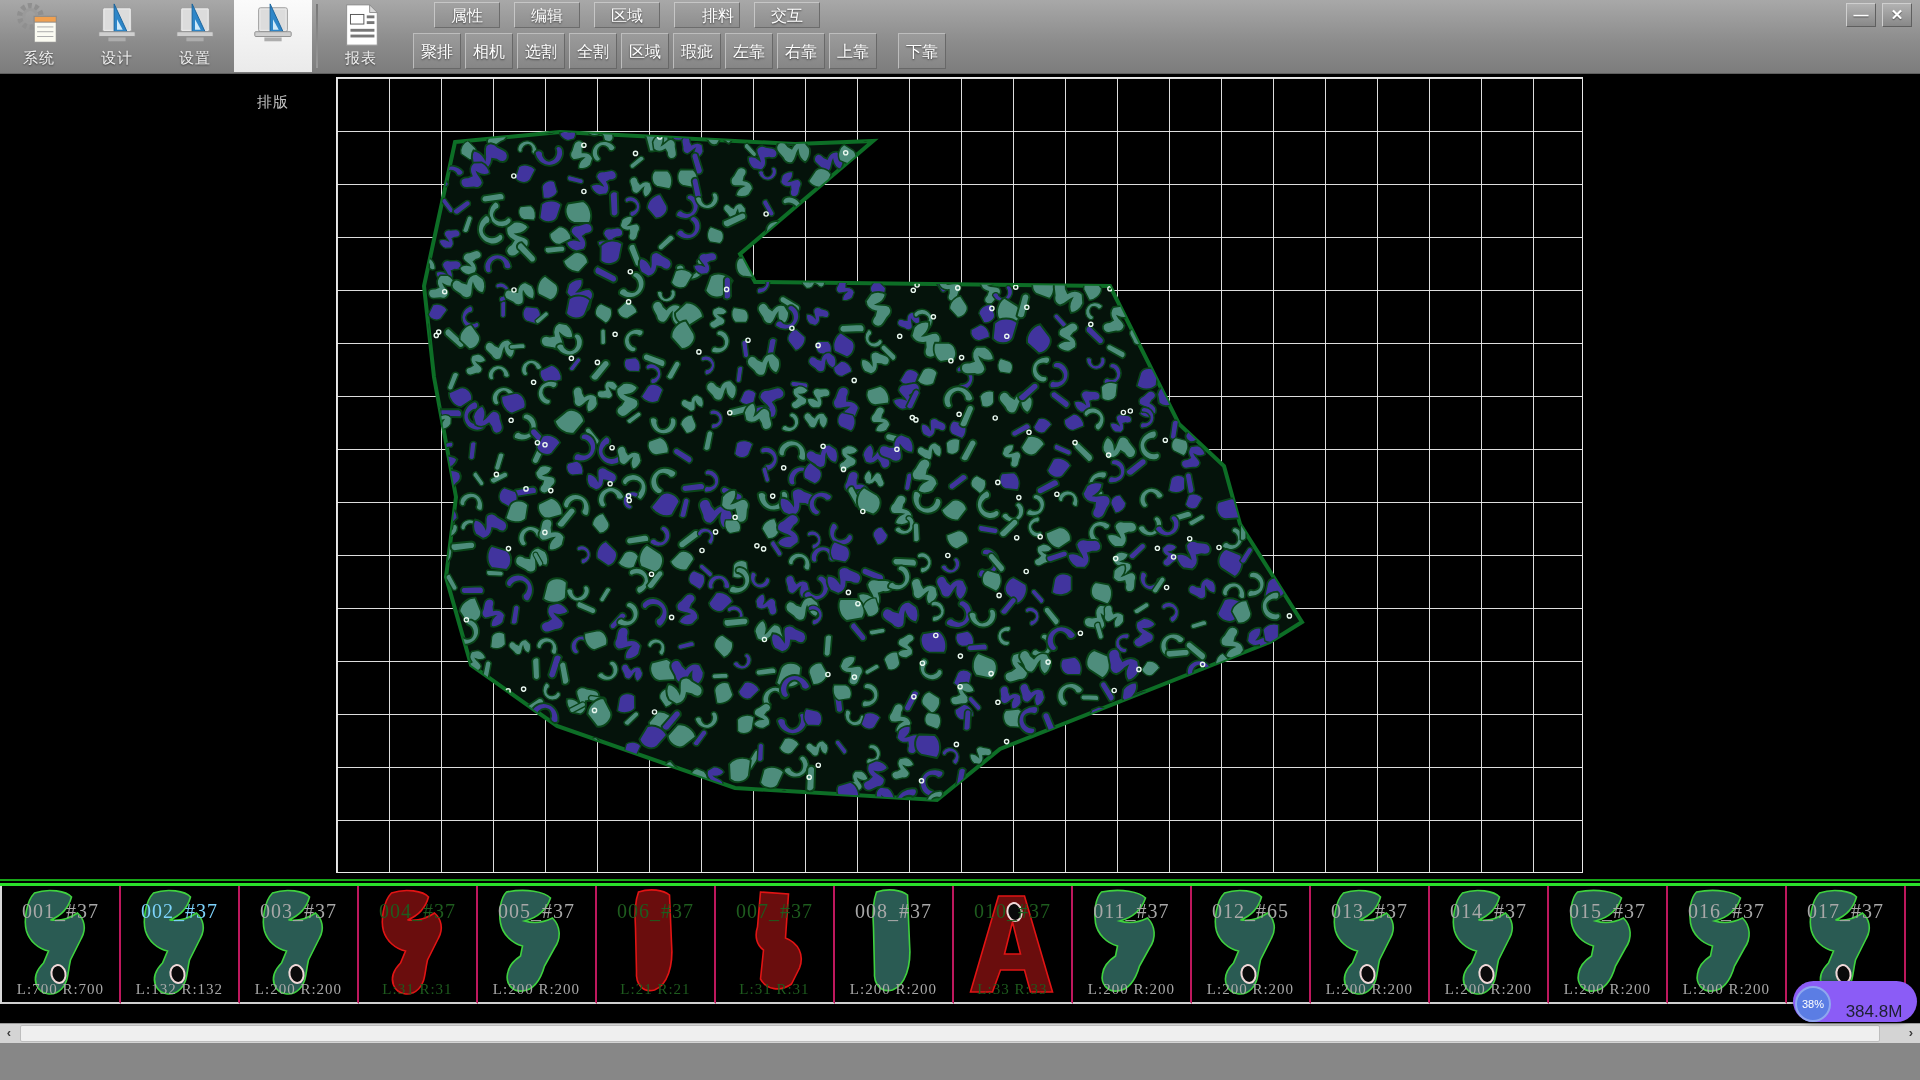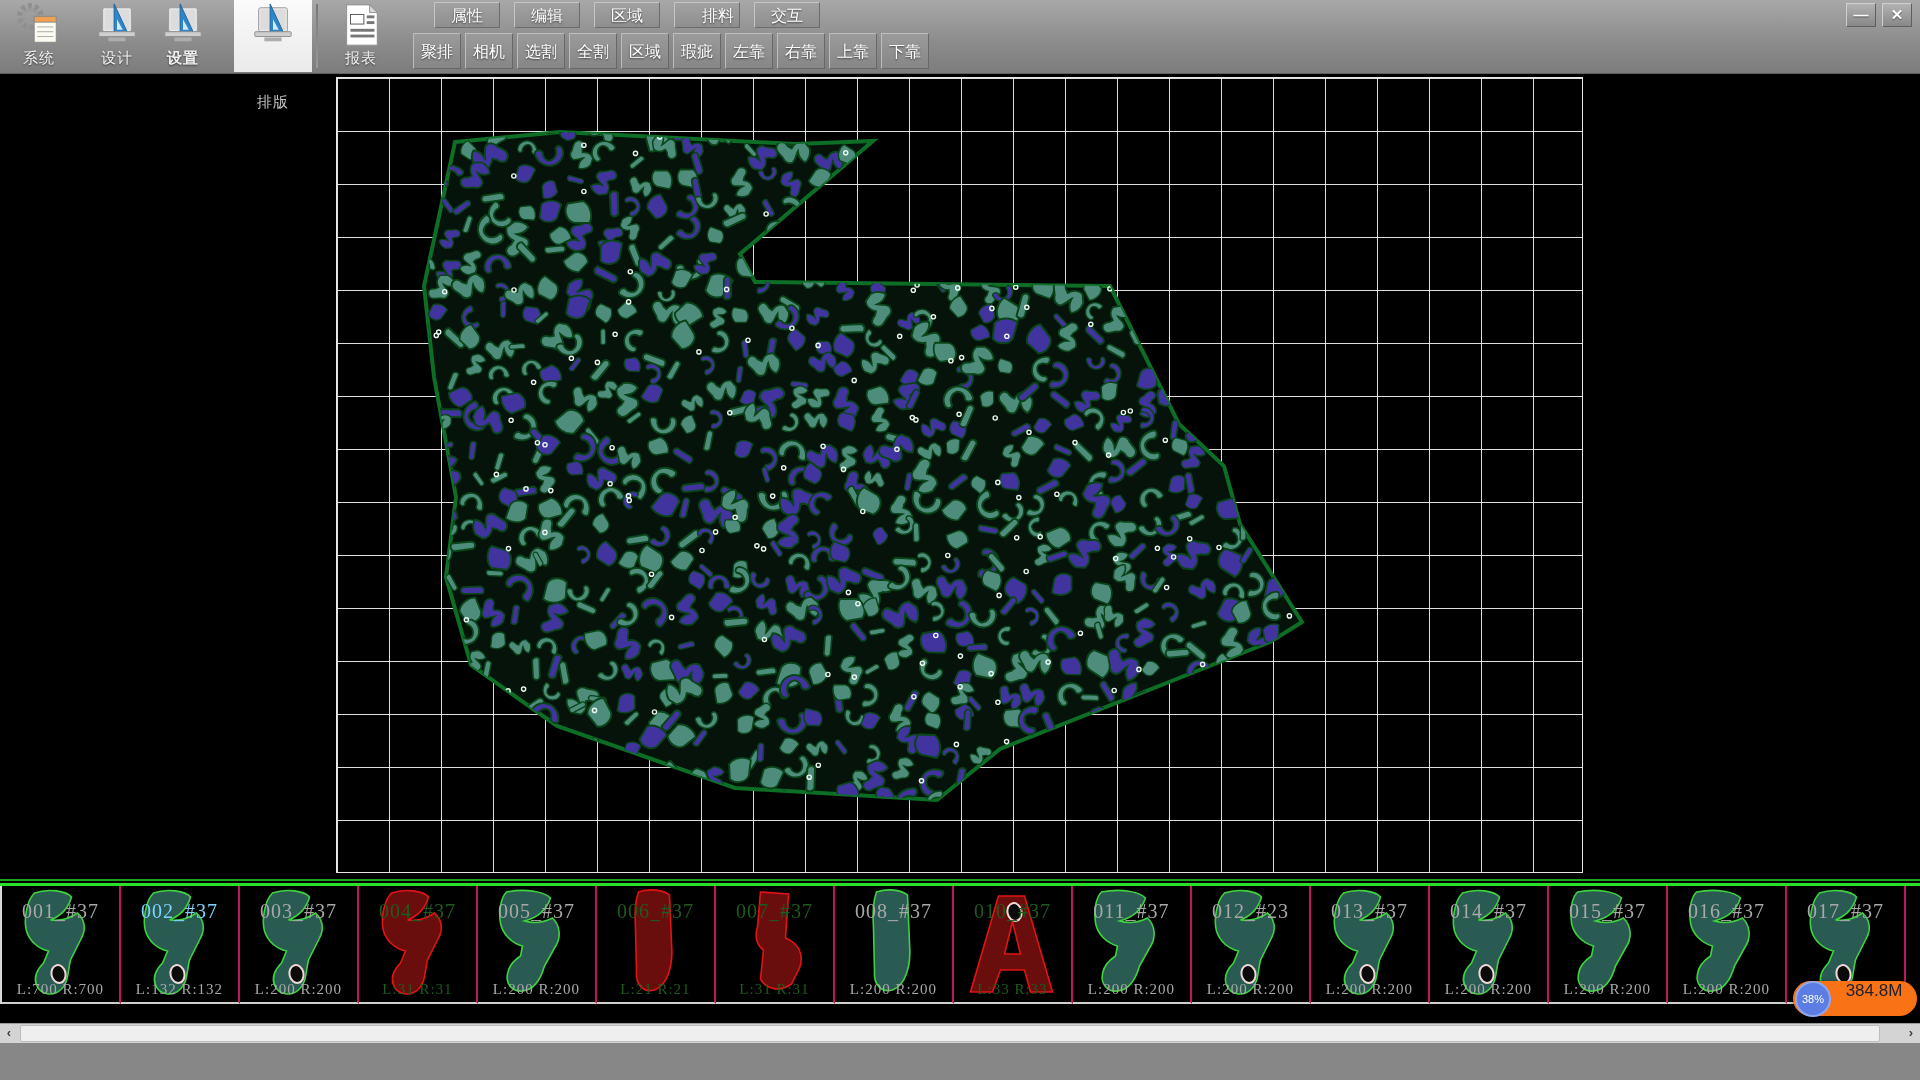--- a/index.html
+++ b/index.html
@@ -78,23 +78,23 @@
   .cell .pname{
     position:absolute;left:0;top:14px;width:100%;text-align:center;
     font-family:"Liberation Serif",serif;font-size:20px;letter-spacing:1px;
   }
   .cell .pcount{
     position:absolute;left:0;bottom:4px;width:100%;text-align:center;
     font-family:"Liberation Serif",serif;font-size:15px;letter-spacing:1px;
   }
   
   .badge{
-    position:absolute;left:1793px;top:981px;width:124px;height:35px;z-index:40;
-    background:#f97316;border-radius:21px;box-shadow:0 1px 4px rgba(0,0,0,.45);
-    display:flex;align-items:flex-start;
+    position:absolute;left:1793px;top:981px;width:124px;height:41px;z-index:40;
+    background:#8b5cf6;border-radius:21px;box-shadow:0 1px 4px rgba(0,0,0,.45);
+    display:flex;align-items:flex-end;
   }
   .badge .pct{
     width:36px;height:36px;border-radius:50%;margin-left:2px;
     background:#5b7de4;border:2px solid #8fa7ef;box-sizing:border-box;
     color:#fff;font-size:11px;display:flex;align-items:center;justify-content:center;
   }
   .badge .mem{flex:1;text-align:center;font-size:17px;color:#1c2030;}
   
   .hscroll{
     position:absolute;left:0;top:1023px;width:1920px;height:19px;background:#d4d4d4;z-index:25;
@@ -136,21 +136,21 @@
         <div class="icon"><svg viewBox="0 0 48 48">
             <rect x="9" y="6" width="30" height="25" rx="2" fill="#e9e9e9" stroke="#9a9a9a"></rect>
             <rect x="11" y="8" width="26" height="21" fill="#dcdcdc"></rect>
             <polygon points="21,2 35,32 21,32" fill="#2e86c8" stroke="#18629c"></polygon>
             <polygon points="24,18 30,29 24,29" fill="#cfe9f9"></polygon>
             <rect x="5" y="31" width="38" height="5" rx="1" fill="#cfcfcf" stroke="#8f8f8f"></rect>
             <rect x="15" y="37" width="18" height="4" fill="#adadad"></rect>
           </svg></div>
         <div class="lbl">设计</div>
       </div>
-      <div class="app-btn" style="left: 144px; font-weight: bold;">
+      <div class="app-btn" style="left: 156px;">
         <div class="icon"><svg viewBox="0 0 48 48">
             <rect x="9" y="6" width="30" height="25" rx="2" fill="#e9e9e9" stroke="#9a9a9a"></rect>
             <rect x="11" y="8" width="26" height="21" fill="#dcdcdc"></rect>
             <polygon points="21,2 35,32 21,32" fill="#2e86c8" stroke="#18629c"></polygon>
             <polygon points="24,18 30,29 24,29" fill="#cfe9f9"></polygon>
             <rect x="5" y="31" width="38" height="5" rx="1" fill="#cfcfcf" stroke="#8f8f8f"></rect>
             <rect x="15" y="37" width="18" height="4" fill="#adadad"></rect>
           </svg></div>
         <div class="lbl">设置</div>
       </div>
@@ -189,21 +189,21 @@
   <div class="menu-row2" id="menu-row2">
       <div class="tool-btn" style="left: 0px;">聚排</div>
       <div class="tool-btn" style="left: 52px;">相机</div>
       <div class="tool-btn" style="left: 104px;">选割</div>
       <div class="tool-btn" style="left: 156px;">全割</div>
       <div class="tool-btn" style="left: 208px;">区域</div>
       <div class="tool-btn" style="left: 260px;">瑕疵</div>
       <div class="tool-btn" style="left: 312px;">左靠</div>
       <div class="tool-btn" style="left: 364px;">右靠</div>
       <div class="tool-btn" style="left: 416px;">上靠</div>
-      <div class="tool-btn" style="left: 468px;">下靠</div>
+      <div class="tool-btn" style="left: 485px;">下靠</div>
     </div>
   <div class="win-btn" id="btn-min">—</div>
   <div class="win-btn" id="btn-close">✕</div>
 </div>
 
 <div class="canvas-bg">
   <div class="grid-area"></div>
   <svg id="nest-svg" viewBox="0 0 1247 796">
       <defs>
         <clipPath id="hideClip">
@@ -1309,21 +1309,21 @@
           <path d="M20,4 C40,0 58,4 64,10 C60,22 50,30 38,33 C48,36 58,34 66,30 C74,38 75,50 68,60 L58,78 C54,92 47,102 36,103 C26,104 19,96 21,86 C22,78 28,72 34,68 L36,58 C25,55 16,46 14,35 C12,24 14,10 20,4 Z" fill="#2a5b53" stroke="#3fd23f" stroke-width="1.6" fill-rule="evenodd"></path>
         </svg>
         <div class="pname" style="color: rgb(168, 168, 168);">011_#37</div>
         <div class="pcount" style="color: rgb(168, 168, 168);">L:200 R:200</div>
       </div>
       <div class="cell">
         <svg width="105" height="112" viewBox="0 0 100 112">
           <path d="M24,5 C38,0 56,3 61,9 C58,20 50,28 40,32 C50,33 60,30 67,25 C74,31 76,41 71,50 L60,72 C57,85 58,94 51,101 C43,109 30,107 26,97 C23,89 27,81 33,75 L38,63 C28,61 19,53 16,43 C13,32 16,13 24,5 Z" fill="#2a5b53" stroke="#3fd23f" stroke-width="1.6" fill-rule="evenodd"></path>
           <ellipse cx="48" cy="86" rx="7" ry="9" fill="#0a0a0a" stroke="#f0d8d8" stroke-width="2" transform="rotate(-12 48 86)"></ellipse>
         </svg>
-        <div class="pname" style="color: rgb(168, 168, 168);">012_#23</div>
+        <div class="pname" style="color: rgb(168, 168, 168);">012_#65</div>
         <div class="pcount" style="color: rgb(168, 168, 168);">L:200 R:200</div>
       </div>
       <div class="cell">
         <svg width="105" height="112" viewBox="0 0 100 112">
           <path d="M24,5 C38,0 56,3 61,9 C58,20 50,28 40,32 C50,33 60,30 67,25 C74,31 76,41 71,50 L60,72 C57,85 58,94 51,101 C43,109 30,107 26,97 C23,89 27,81 33,75 L38,63 C28,61 19,53 16,43 C13,32 16,13 24,5 Z" fill="#2a5b53" stroke="#3fd23f" stroke-width="1.6" fill-rule="evenodd"></path>
           <ellipse cx="48" cy="86" rx="7" ry="9" fill="#0a0a0a" stroke="#f0d8d8" stroke-width="2" transform="rotate(-12 48 86)"></ellipse>
         </svg>
         <div class="pname" style="color: rgb(168, 168, 168);">013_#37</div>
         <div class="pcount" style="color: rgb(168, 168, 168);">L:200 R:200</div>
       </div>

